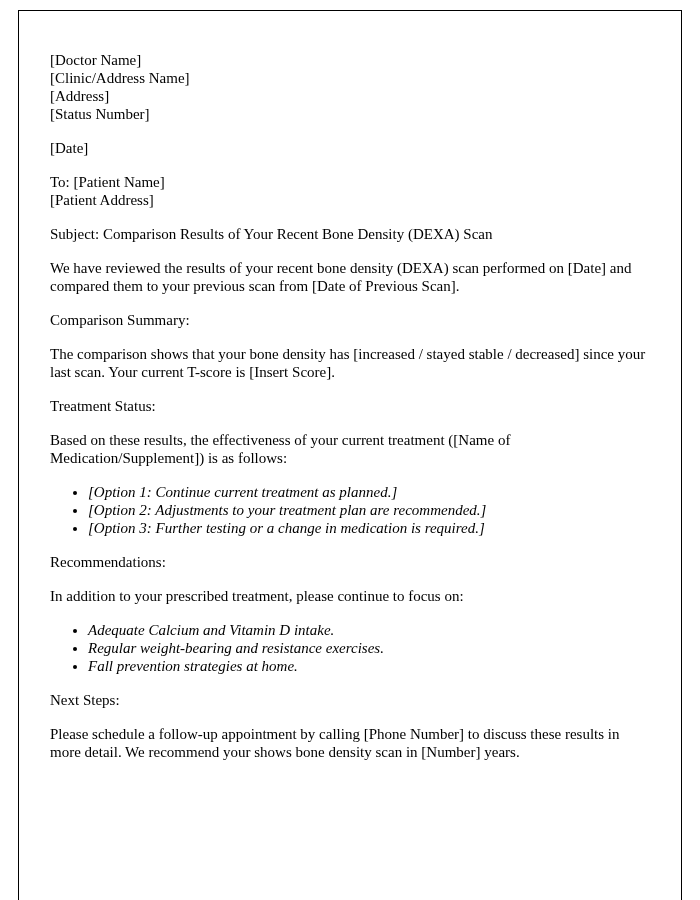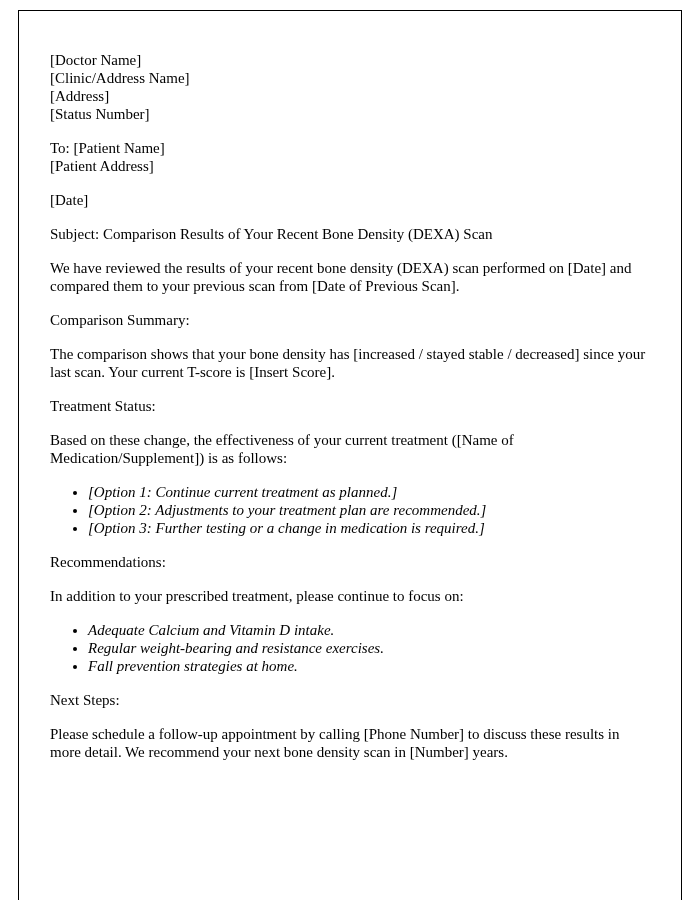--- a/index.html
+++ b/index.html
@@ -41,44 +41,44 @@
   <div class="page">
 
     <div class="block">
       <div class="line">[Doctor Name]</div>
       <div class="line">[Clinic/Address Name]</div>
       <div class="line">[Address]</div>
       <div class="line">[Status Number]</div>
     </div>
 
     <div class="block">
-      <div class="line">To: [Patient Name]</div>
-      <div class="line">[Patient Address]</div>
+      <div class="line">[Date]</div>
     </div>
 
     <div class="block">
-      <div class="line">[Date]</div>
+      <div class="line">To: [Patient Name]</div>
+      <div class="line">[Patient Address]</div>
     </div>
 
     <div class="block">
       <div class="line bold">Subject: Comparison Results of Your Recent Bone Density (DEXA) Scan</div>
     </div>
 
 
     <p class="para block">We have reviewed the results of your recent bone density (DEXA) scan performed on [Date] and compared them to your previous scan from [Date of Previous Scan].</p>
 
     <div class="block">
       <div class="line bold">Comparison Summary:</div>
     </div>
     <p class="para block">The comparison shows that your bone density has [increased / stayed stable / decreased] since your last scan. Your current T-score is [Insert Score].</p>
 
     <div class="block">
       <div class="line bold">Treatment Status:</div>
     </div>
-    <p class="para block">Based on these change, the effectiveness of your current treatment ([Name of Medication/Supplement]) is as follows:</p>
+    <p class="para block">Based on these results, the effectiveness of your current treatment ([Name of Medication/Supplement]) is as follows:</p>
 
     <ul class="bullets">
       <li>[Option 1: Continue current treatment as planned.]</li>
       <li>[Option 2: Adjustments to your treatment plan are recommended.]</li>
       <li>[Option 3: Further testing or a change in medication is required.]</li>
     </ul>
 
     <div class="block">
       <div class="line bold">Recommendations:</div>
     </div>
@@ -86,16 +86,16 @@
 
     <ul class="bullets">
       <li>Adequate Calcium and Vitamin D intake.</li>
       <li>Regular weight-bearing and resistance exercises.</li>
       <li>Fall prevention strategies at home.</li>
     </ul>
 
     <div class="block">
       <div class="line bold">Next Steps:</div>
     </div>
-    <p class="para block">Please schedule a follow-up appointment by calling [Phone Number] to discuss these results in more detail. We recommend your next bone density scan in [Number] years.</p>
+    <p class="para block">Please schedule a follow-up appointment by calling [Phone Number] to discuss these results in more detail. We recommend your shows bone density scan in [Number] years.</p>
 
   </div>
 </div>
 
 </body></html>

